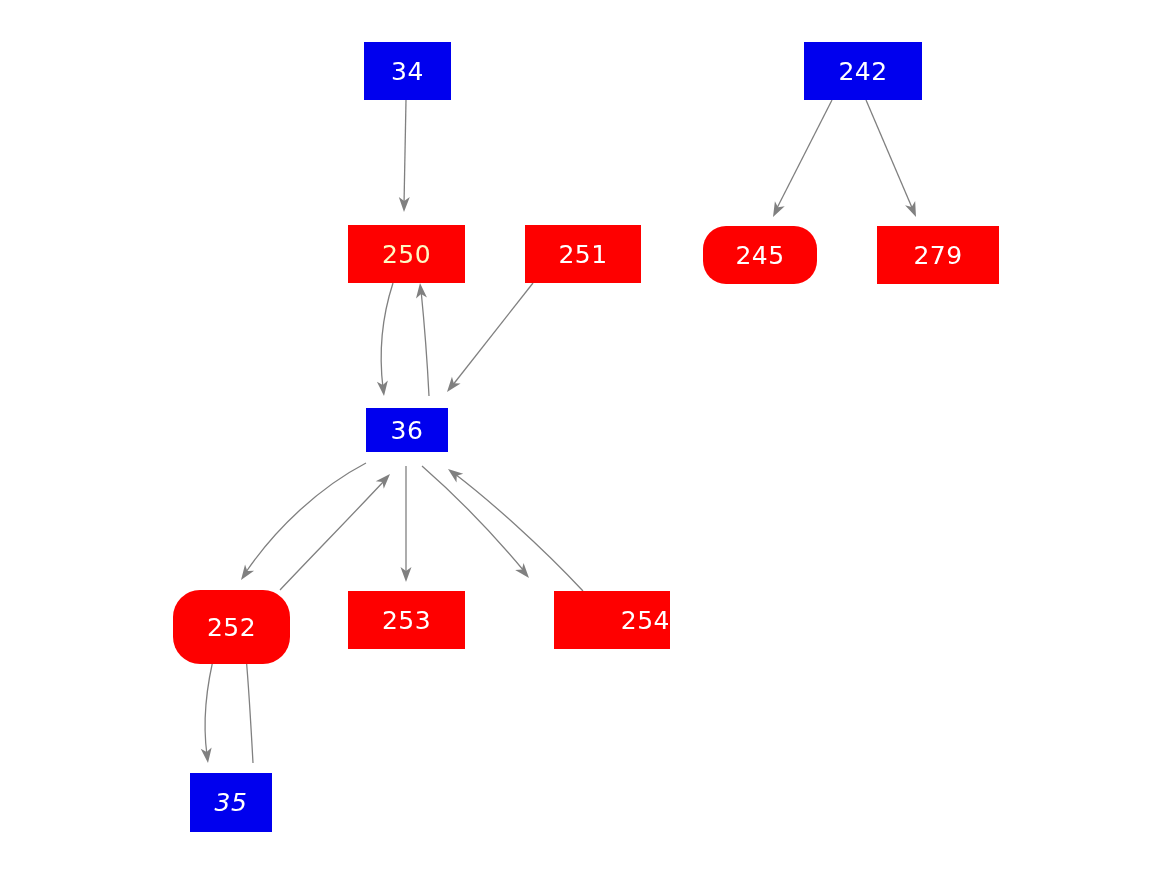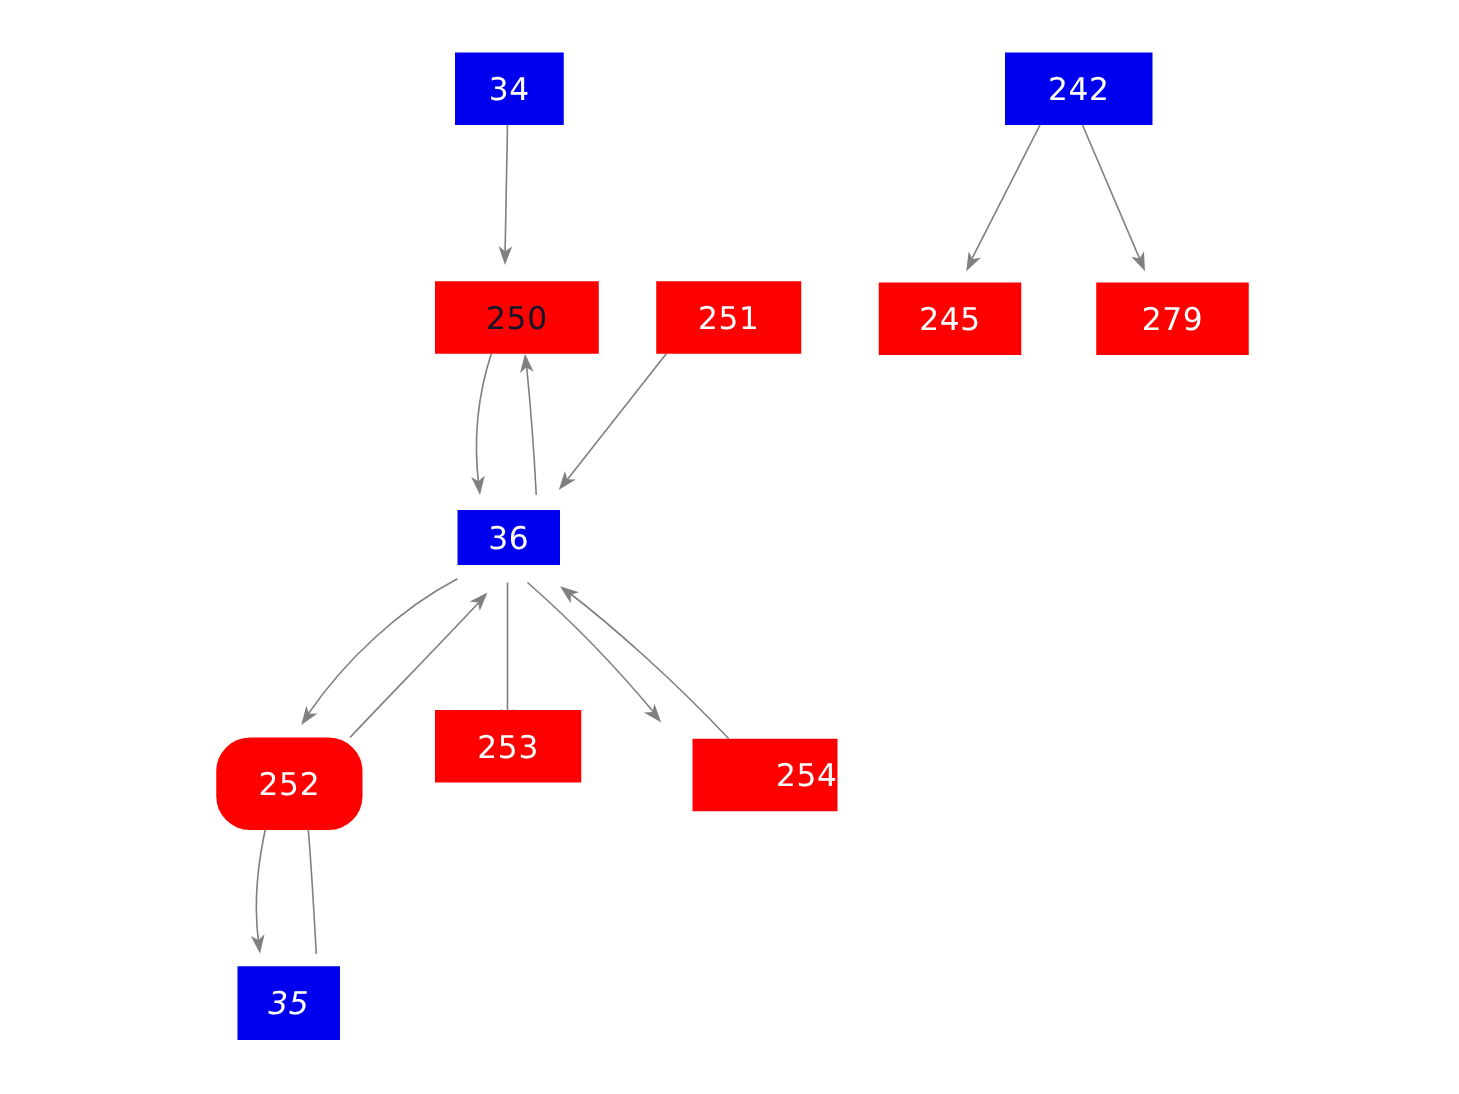--- a/index.html
+++ b/index.html
@@ -96,39 +96,39 @@
         <polygon points="0,0 -15,-5.5 -11,0 -15,5.5" fill="#808080" transform="translate(245,648) rotate(-94.92641912898053)"></polygon>
       </g>
     </svg>
   <div id="node-layer">
       <div class="node blue" style="left: 364px; top: 42px; width: 87px; height: 58px; background: rgb(0, 0, 238); color: rgb(255, 255, 255);">
         <span class="node-label">34</span>
       </div>
       <div class="node blue" style="left: 790px; top: 42px; width: 118px; height: 58px; background: rgb(0, 0, 238); color: rgb(255, 255, 255); margin-left: 14px;">
         <span class="node-label">242</span>
       </div>
-      <div class="node red" style="left: 348px; top: 225px; width: 131px; height: 58px; background: rgb(254, 0, 0); color: #0f172a;">
+      <div class="node red" style="left: 348px; top: 225px; width: 117px; height: 58px; background: rgb(254, 0, 0); color: #fef9c3;">
         <span class="node-label">250</span>
       </div>
       <div class="node red" style="left: 525px; top: 225px; width: 116px; height: 58px; background: rgb(254, 0, 0); color: rgb(255, 255, 255);">
         <span class="node-label">251</span>
       </div>
-      <div class="node red" style="left: 703px; top: 226px; width: 114px; height: 58px; background: rgb(254, 0, 0); color: rgb(255, 255, 255);">
+      <div class="node red" style="left: 703px; top: 226px; width: 114px; height: 58px; background: rgb(254, 0, 0); color: rgb(255, 255, 255); border-radius: 23px;">
         <span class="node-label">245</span>
       </div>
       <div class="node red" style="left: 877px; top: 226px; width: 122px; height: 58px; background: rgb(254, 0, 0); color: rgb(255, 255, 255);">
         <span class="node-label">279</span>
       </div>
       <div class="node blue" style="left: 366px; top: 408px; width: 82px; height: 44px; background: rgb(0, 0, 238); color: rgb(255, 255, 255);">
         <span class="node-label">36</span>
       </div>
       <div class="node red" style="left: 173px; top: 590px; width: 117px; height: 74px; background: rgb(254, 0, 0); color: rgb(255, 255, 255); border-radius: 27px;">
         <span class="node-label">252</span>
       </div>
-      <div class="node red" style="left: 348px; top: 568px; width: 117px; height: 58px; background: rgb(254, 0, 0); color: rgb(255, 255, 255); justify-content: center;">
+      <div class="node red" style="left: 348px; top: 591px; width: 117px; height: 58px; background: rgb(254, 0, 0); color: rgb(255, 255, 255); justify-content: center;">
         <span class="node-label">253</span>
       </div>
       <div class="node red" style="left: 554px; top: 591px; width: 116px; height: 58px; background: rgb(254, 0, 0); color: rgb(255, 255, 255); justify-content: flex-end;">
         <span class="node-label">254</span>
       </div>
       <div class="node blue" style="left: 190px; top: 773px; width: 82px; height: 59px; background: rgb(0, 0, 238); color: rgb(255, 255, 255); font-style: italic;">
         <span class="node-label">35</span>
       </div>
     </div>
 </div>

